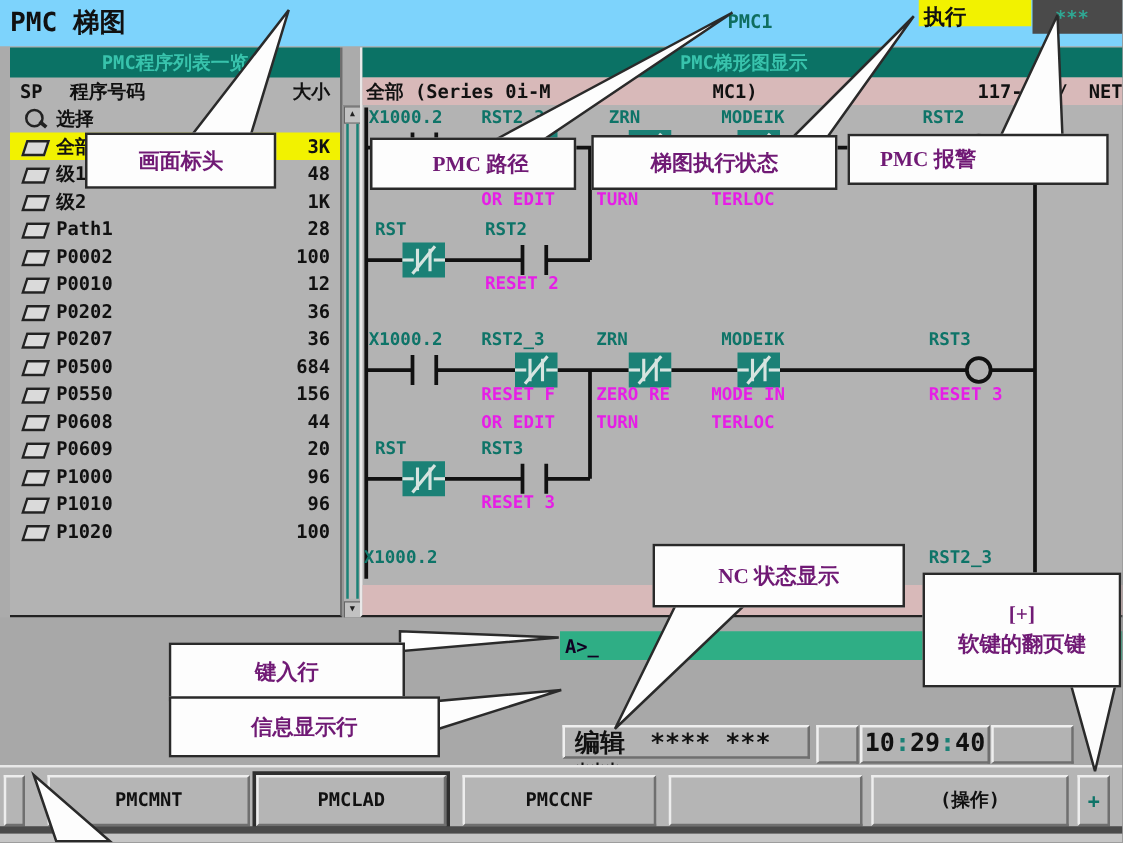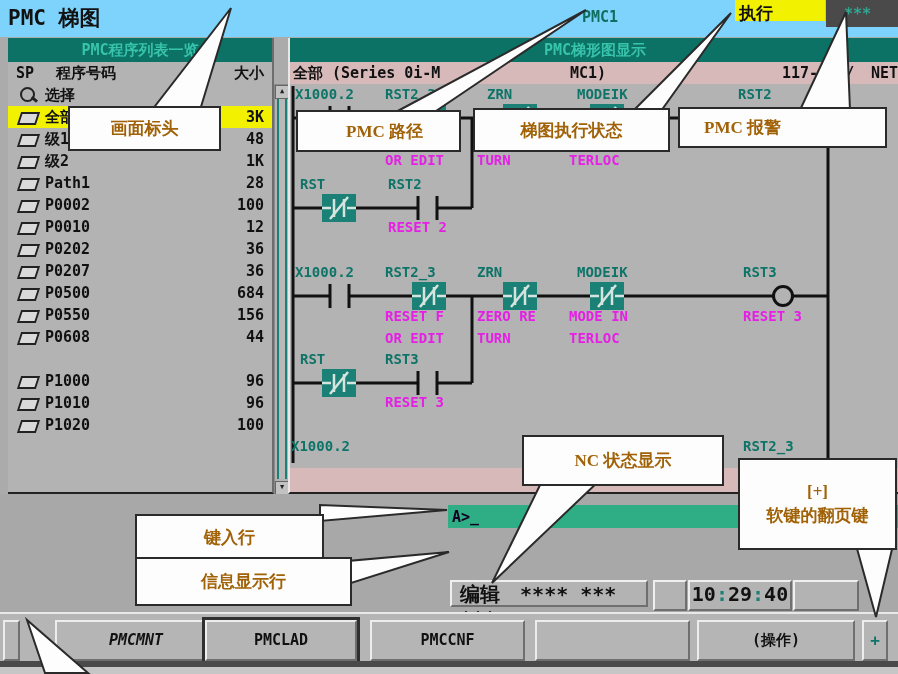--- a/index.html
+++ b/index.html
@@ -67,21 +67,21 @@
   .soft-light{position:absolute;left:0;top:667px;width:898px;height:7px;background:#C6C6C6;}
   .skey{position:absolute;top:620px;height:41px;background:#B5B5B5;border-top:2px solid #EDEDED;
         border-left:2px solid #EDEDED;border-right:2px solid #6F6F6F;border-bottom:2px solid #6F6F6F;
         font-size:15px;font-weight:bold;color:#111;text-align:center;line-height:37px;
         font-family:"DejaVu Sans Mono","Liberation Mono",monospace;box-sizing:border-box;}
   .skey.sel{box-shadow:0 0 0 3px #2F2F2F;}
   .skey.plus{color:#0E7468;font-size:16px;}
 
   
   .callout{position:absolute;background:#FDFDFD;border:2px solid #2A2A2A;z-index:50;
-           color:#a16207;font-family:"Liberation Serif","DejaVu Serif",serif;font-weight:bold;
+           color:#701a75;font-family:"Liberation Serif","DejaVu Serif",serif;font-weight:bold;
            display:flex;align-items:center;justify-content:center;text-align:center;font-size:17px;}
   #pointer-svg{position:absolute;left:0;top:0;z-index:40;}
   #ladder-svg{position:absolute;left:0;top:0;z-index:5;}
 </style>
 </head>
 <body>
 
 <div class="screen">
 
   <div class="topbar">
@@ -153,20 +153,25 @@
       </div>
     <div class="lrow" style="top:266px;">
         <span class="prog-icon"></span>
         <span class="nm">P0550</span>
         <span class="sz">156</span>
       </div>
     <div class="lrow" style="top:288px;">
         <span class="prog-icon"></span>
         <span class="nm">P0608</span>
         <span class="sz">44</span>
+      </div>
+    <div class="lrow" style="top:310px;">
+        <span class="prog-icon"></span>
+        <span class="nm">P0609</span>
+        <span class="sz">20</span>
       </div>
     <div class="lrow" style="top:332px;">
         <span class="prog-icon"></span>
         <span class="nm">P1000</span>
         <span class="sz">96</span>
       </div>
     <div class="lrow" style="top:354px;">
         <span class="prog-icon"></span>
         <span class="nm">P1010</span>
         <span class="sz">96</span>
@@ -286,21 +291,21 @@
     <span style="margin-left:8px;">**** *** ***</span>
   </div>
   <div class="stat-box" style="left:653px;width:30px;"></div>
   <div class="stat-box mach" style="left:688px;width:100px;text-align:center;">
     <span>10</span><span class="tc">:</span><span>29</span><span class="tc">:</span><span>40</span>
   </div>
   <div class="stat-box" style="left:793px;width:62px;"></div>
 
   <div class="soft-bar"></div>
   <div class="skey" style="left:3px;width:17px;"><span></span></div>
-  <div class="skey" style="left:55px;width:162px;font-style:italic;"><span>PMCMNT</span></div>
+  <div class="skey" style="left:38px;width:162px;"><span>PMCMNT</span></div>
   <div class="skey sel" style="left:205px;width:152px;"><span>PMCLAD</span></div>
   <div class="skey" style="left:370px;width:155px;"><span>PMCCNF</span></div>
   <div class="skey" style="left:535px;width:155px;"><span></span></div>
   <div class="skey" style="left:697px;width:158px;"><span>(操作)</span></div>
   <div class="skey plus" style="left:862px;width:26px;"><span>+</span></div>
   <div class="soft-dark"></div>
   <div class="soft-light"></div>
 
   <svg id="pointer-svg" width="898" height="674" viewBox="0 0 898 674">
     <g fill="#FDFDFD" stroke="#2A2A2A" stroke-width="2" stroke-linejoin="miter">

